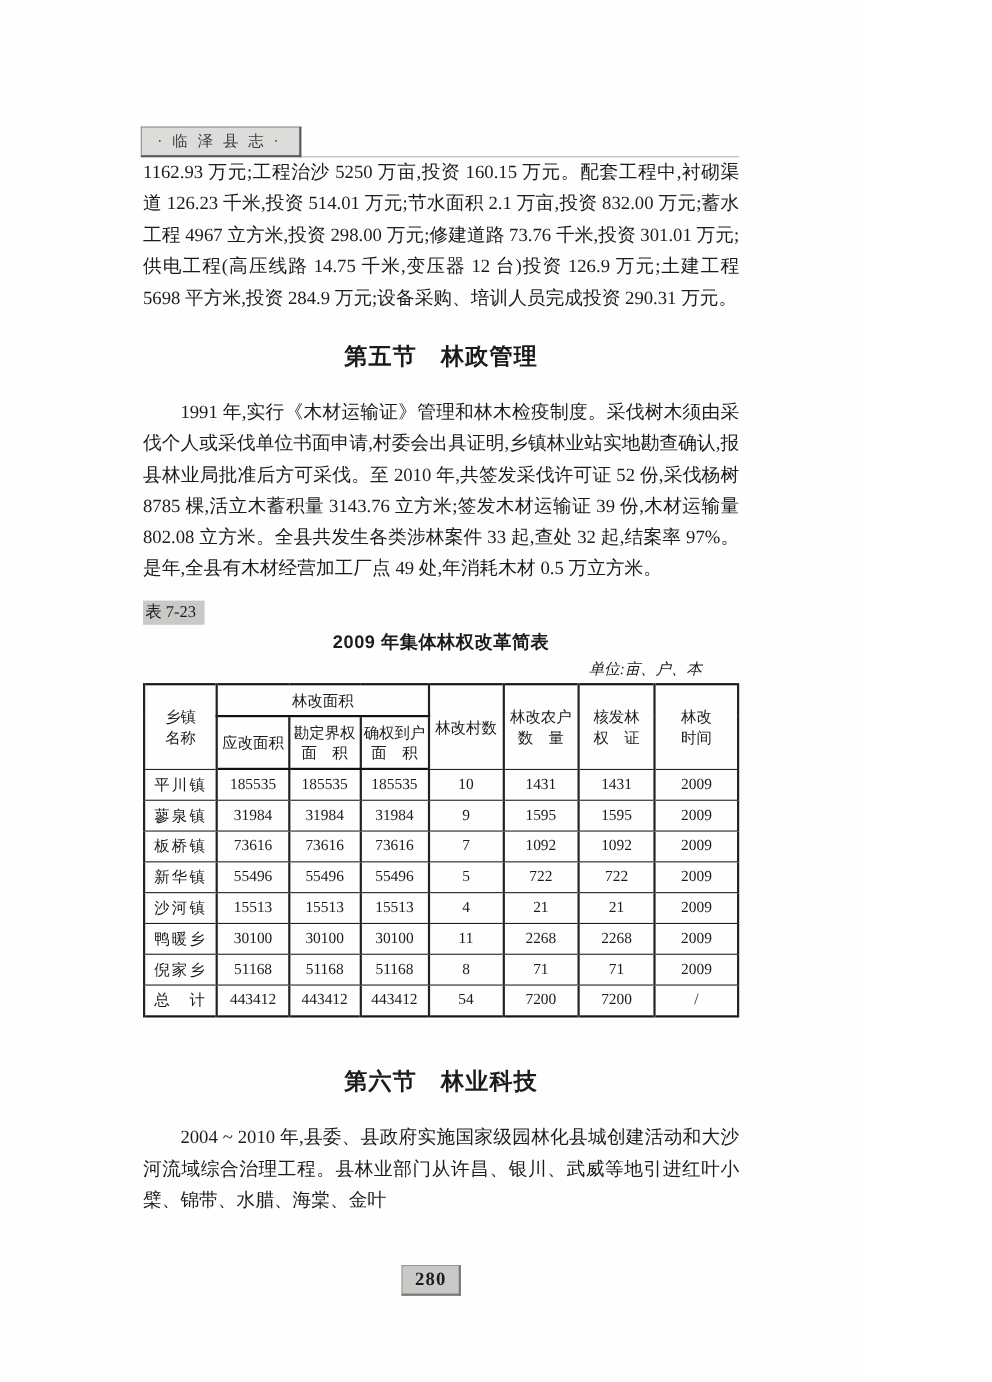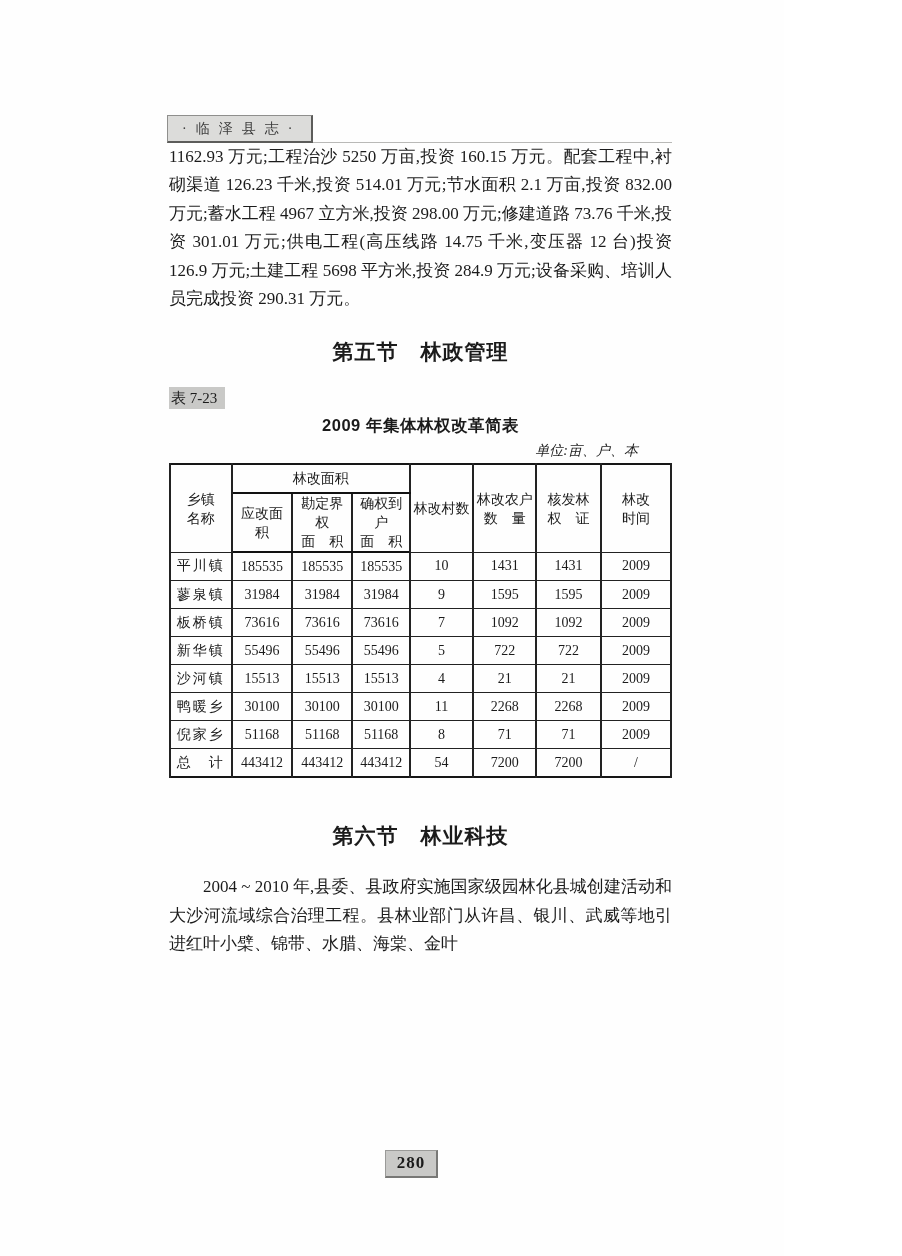--- a/index.html
+++ b/index.html
@@ -4,21 +4,21 @@
 <style>
   html, body { margin: 0; padding: 0; background: #ffffff; }
   .page {
     width: 784px; height: 1256px;
     background: #fefefe;
     font-family: "Liberation Serif", "DejaVu Serif", serif;
     color: #1b1b1b;
     position: relative;
     overflow: hidden;
     box-sizing: border-box;
-    display: flex; flex-direction: column; padding-left: 39px;
+    display: flex; flex-direction: column;
   }
   
   .header-row {
     margin: 115px 112px 0 128px;
     display: flex; align-items: flex-end;
   }
   .header-box {
     background: #dcdcda;
     border: 1px solid #8f8f8d;
     border-right: 2px solid #5c5c5a;
@@ -112,20 +112,21 @@
     </div>
     <div class="header-rule"></div>
   </div>
 
   <div class="content">
 
     <p class="body mt-first">1162.93 万元;工程治沙 5250 万亩,投资 160.15 万元。配套工程中,衬砌渠道 126.23 千米,投资 514.01 万元;节水面积 2.1 万亩,投资 832.00 万元;蓄水工程 4967 立方米,投资 298.00 万元;修建道路 73.76 千米,投资 301.01 万元;供电工程(高压线路 14.75 千米,变压器 12 台)投资 126.9 万元;土建工程 5698 平方米,投资 284.9 万元;设备采购、培训人员完成投资 290.31 万元。</p>
 
     <h2 class="section">第五节　林政管理</h2>
 
+    <p class="body indent">1991 年,实行《木材运输证》管理和林木检疫制度。采伐树木须由采伐个人或采伐单位书面申请,村委会出具证明,乡镇林业站实地勘查确认,报县林业局批准后方可采伐。至 2010 年,共签发采伐许可证 52 份,采伐杨树 8785 棵,活立木蓄积量 3143.76 立方米;签发木材运输证 39 份,木材运输量 802.08 立方米。全县共发生各类涉林案件 33 起,查处 32 起,结案率 97%。是年,全县有木材经营加工厂点 49 处,年消耗木材 0.5 万立方米。</p>
 
     <div class="table-label">
       <span class="hl">表 7-23</span>
     </div>
     <div class="table-title">2009 年集体林权改革简表</div>
     <div class="unit-note">单位:亩、户、本</div>
 
     <table class="data">
       <colgroup>
         <col style="width:12.3%">

